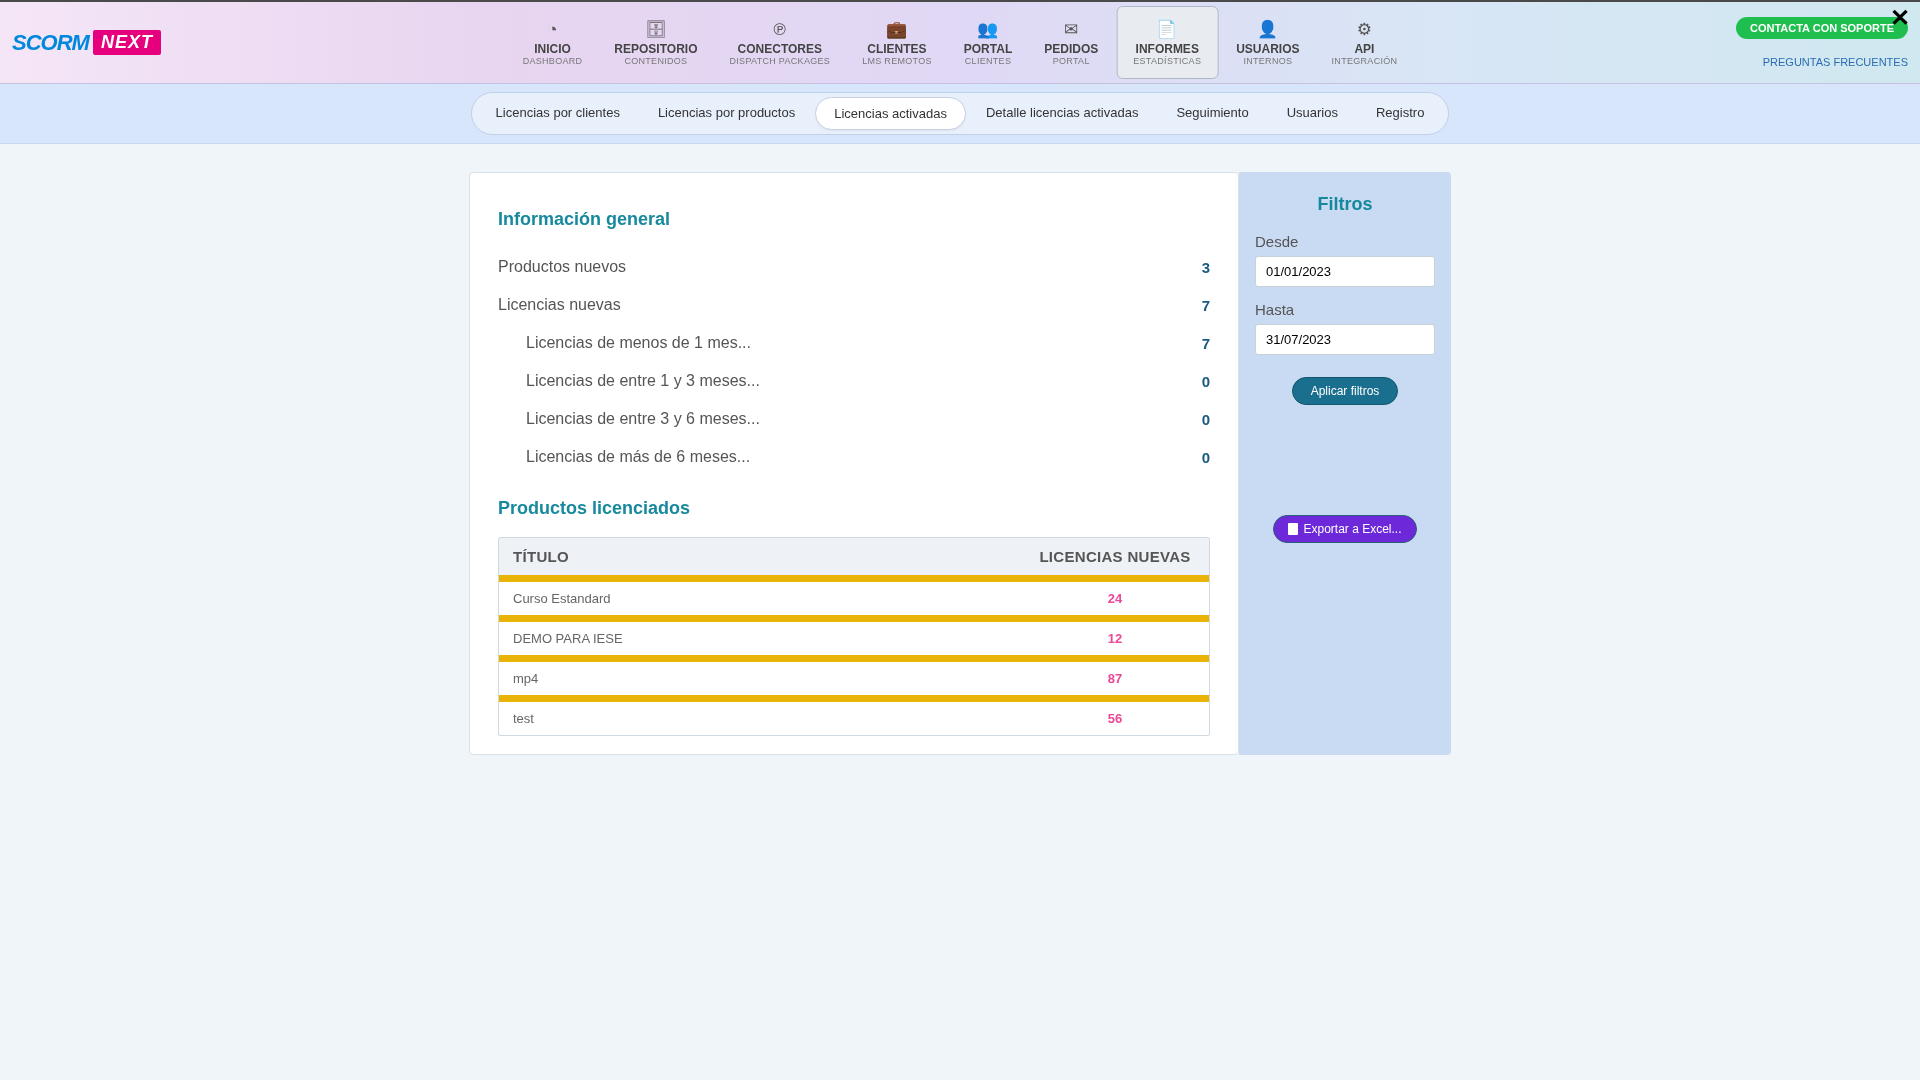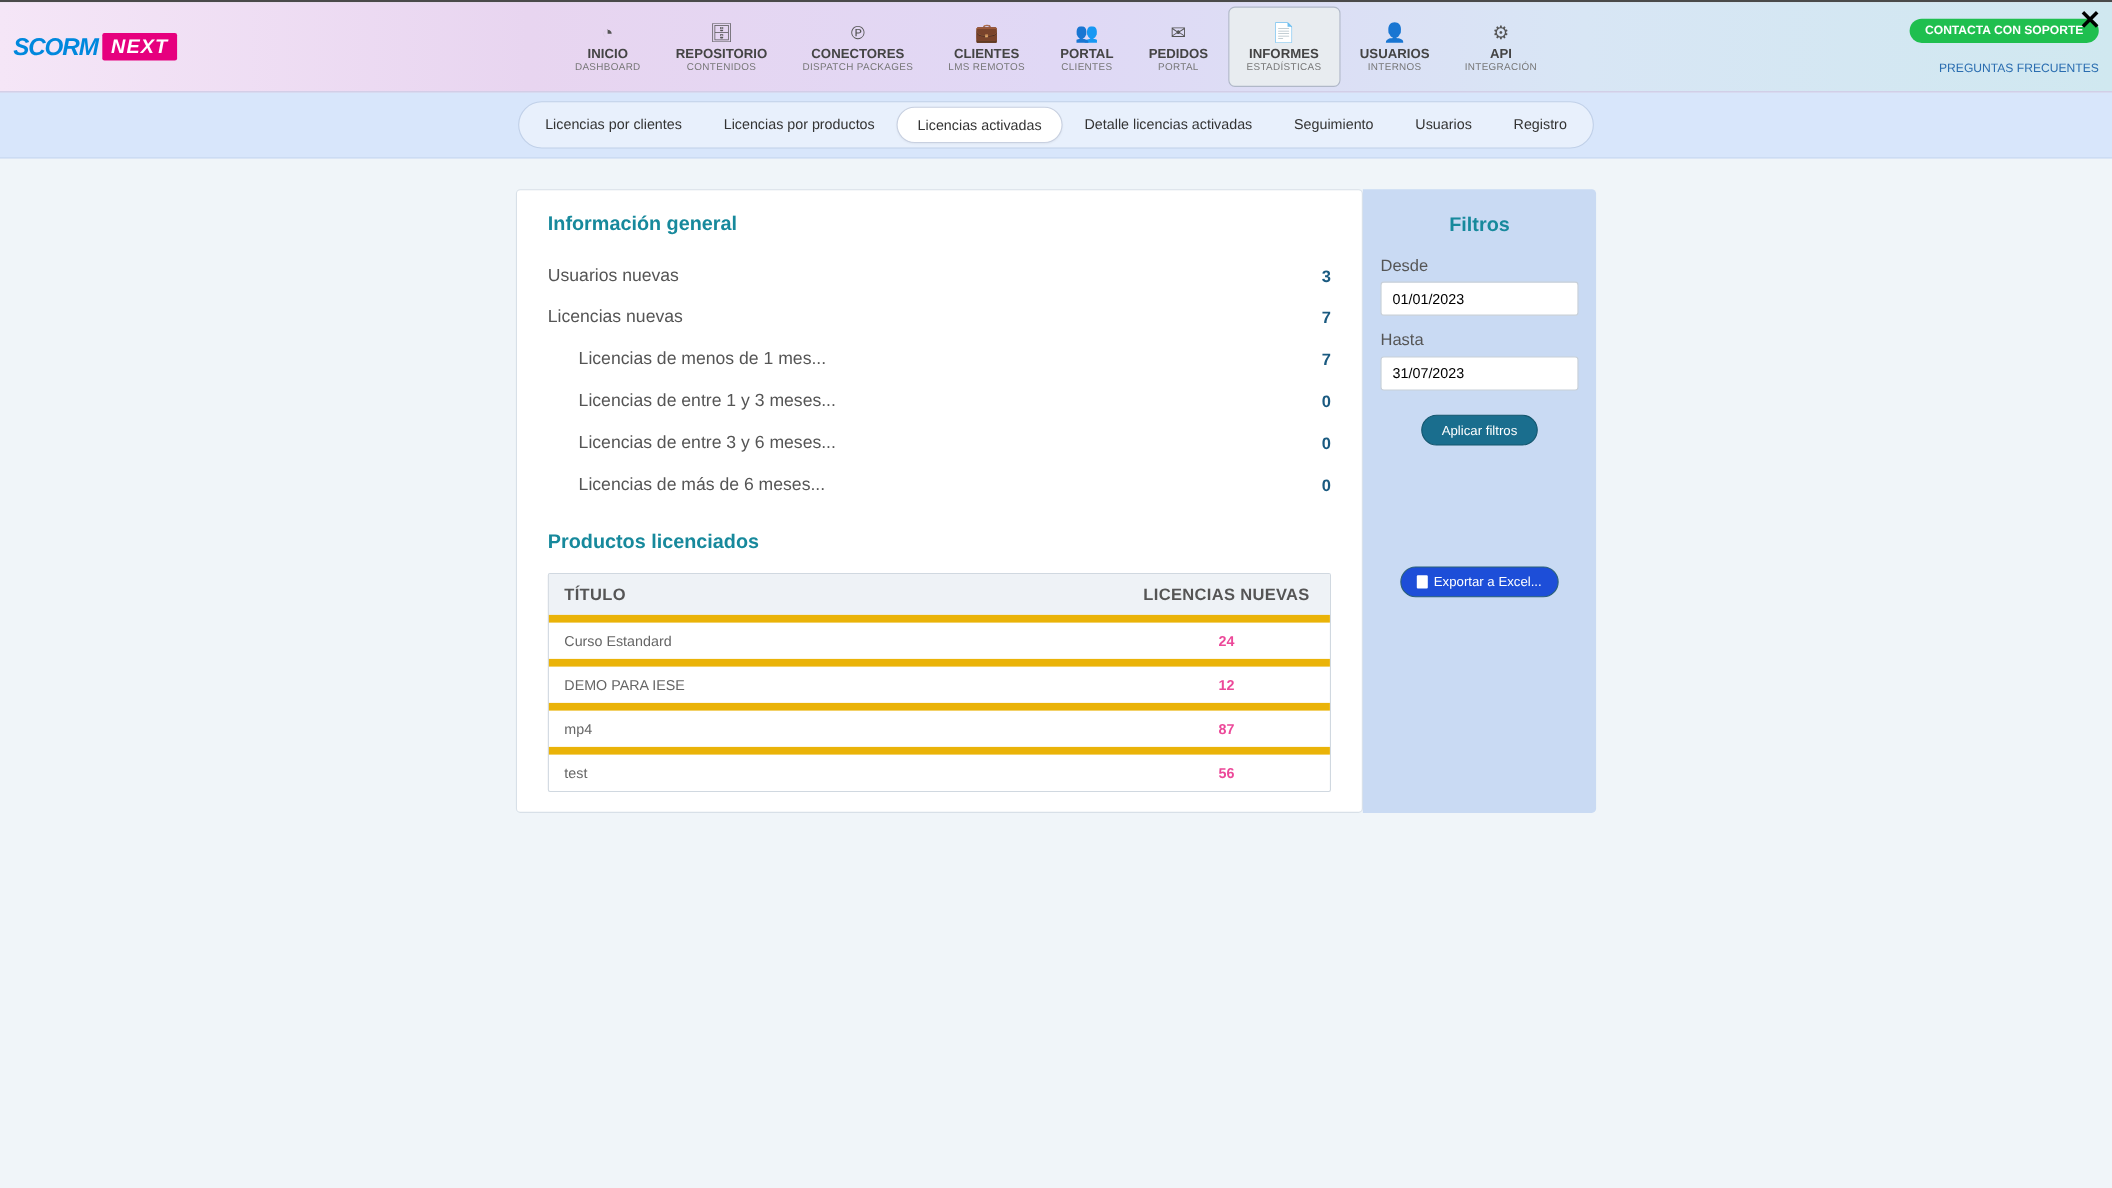--- a/index.html
+++ b/index.html
@@ -126,21 +126,21 @@
   }
   .panel-wrap {
     display: flex;
     gap: 0;
   }
   .main-panel {
     width: 770px;
     background: #fff;
     border: 1px solid #d8e0e8;
     border-radius: 4px;
-    padding: 20px 28px 18px;
+    padding: 36px 28px 18px;
   }
   .side-panel {
     width: 212px;
     background: #c9daf3;
     border-radius: 0 4px 4px 0;
     padding: 22px 16px;
   }
 
   h2.section-title {
     color: #17899c;
@@ -212,21 +212,21 @@
     color: #fff;
     border: 1px solid #14566e;
     border-radius: 16px;
     padding: 6px 18px;
     font-size: 12px;
     cursor: pointer;
     display: block;
     margin: 8px auto 0;
   }
   .export-btn {
-    background: #1d4ed8;
+    background: #6d28d9;
     color: #fff;
     border: 1px solid #2a6078;
     border-radius: 16px;
     padding: 6px 14px;
     font-size: 12px;
     cursor: pointer;
     display: flex;
     align-items: center;
     gap: 5px;
     margin: 110px auto 0;
@@ -319,21 +319,21 @@
     </div>
 </div>
 
 <div class="content">
   <div class="panel-wrap">
 
     <div class="main-panel">
       <h2 class="section-title">Información general</h2>
       <div id="info-rows">
           <div class="info-row">
-            <span>Usuarios nuevas</span>
+            <span>Productos nuevos</span>
             <span class="info-val">3</span>
           </div>
           <div class="info-row">
             <span>Licencias nuevas</span>
             <span class="info-val">7</span>
           </div>
           <div class="info-row sub">
             <span>Licencias de menos de 1 mes...</span>
             <span class="info-val">7</span>
           </div>

